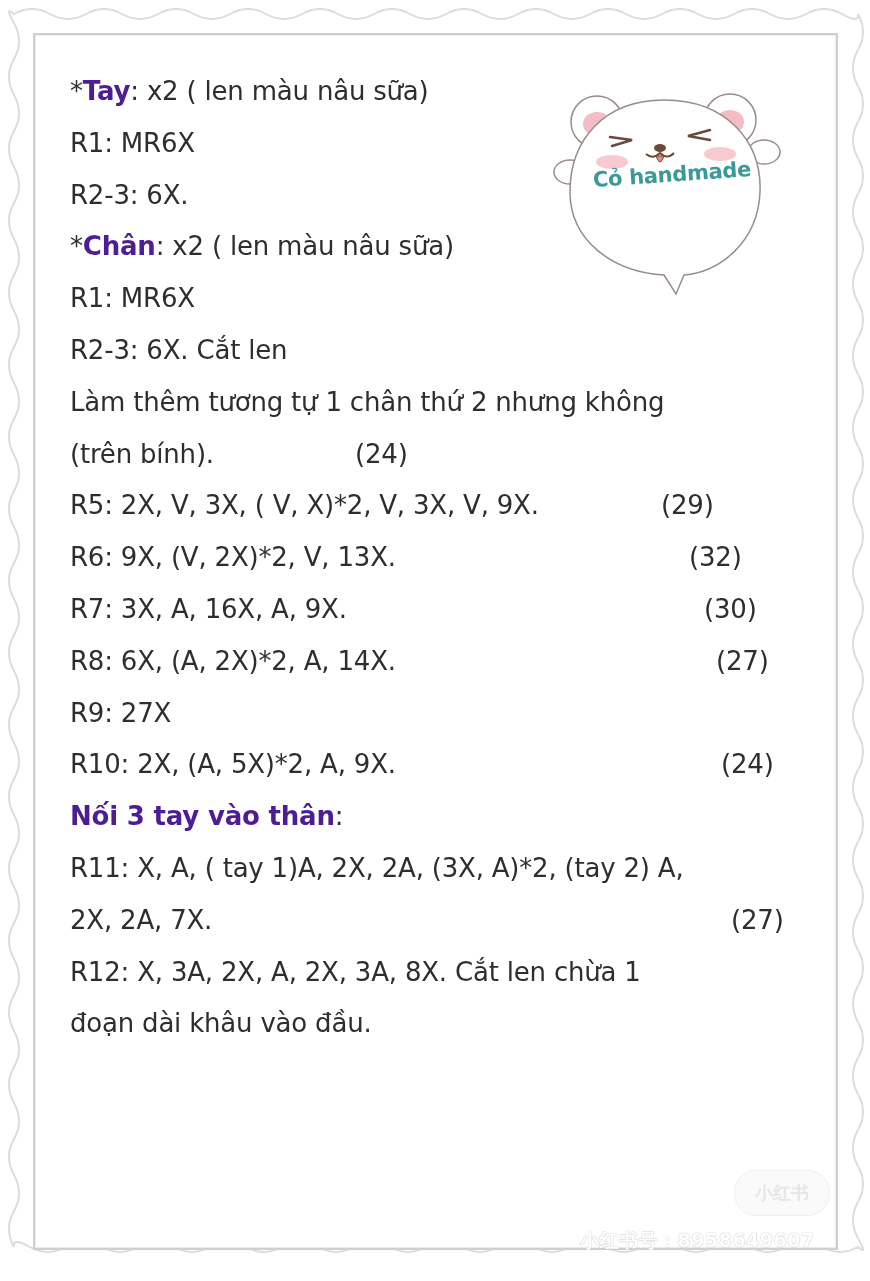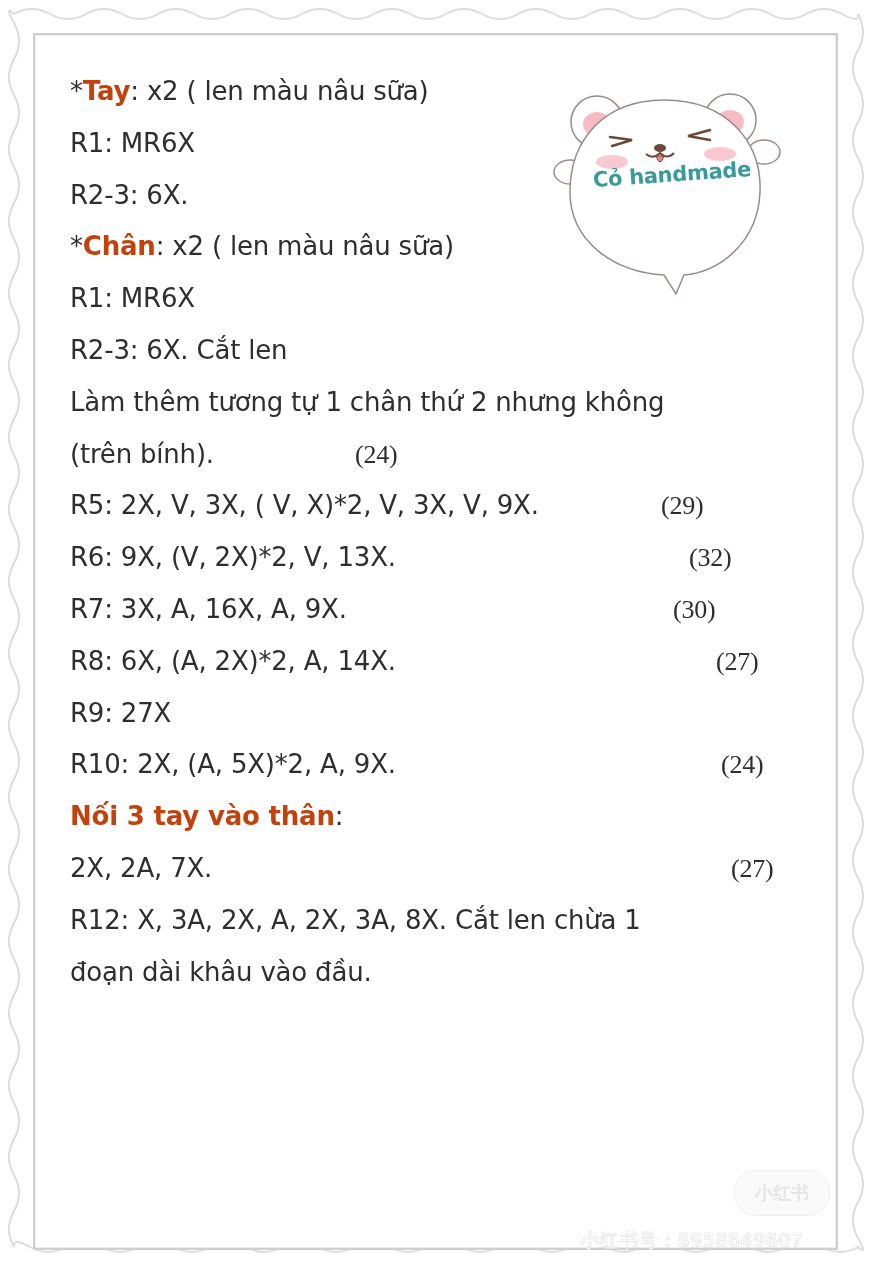--- a/index.html
+++ b/index.html
@@ -19,42 +19,43 @@
     box-shadow: inset 0 0 0 1px #ececec;
     background: #ffffff;
   }
   .content {
     position: absolute; left: 70px; top: 66px; width: 740px;
   }
   .line {
     position: relative; height: 51.8px; line-height: 51.8px;
     font-size: 26px; white-space: nowrap; letter-spacing: -0.2px;
   }
-  .line b { font-weight: bold; color: #c2410c; }
-  .count { position: absolute; top: 0; font-family: Liberation Serif, serif; }
+  .line b { font-weight: bold; color: #4c1d95; }
+  .count { position: absolute; top: 0; }
   .mascot {
     position: absolute; left: 552px; top: 82px; width: 230px; height: 215px;
   }
   .mascot-label {
     position: absolute; left: 593px; top: 168px;
     font-size: 21px; color: #3a9a9a; font-weight: bold;
     transform: rotate(-4deg); transform-origin: left center;
     white-space: nowrap; letter-spacing: -0.3px;
   }
   .wm-pill {
     position: absolute; left: 734px; top: 1170px; width: 94px; height: 44px;
     border-radius: 22px; background: #fafafa; border: 1px solid #f0f0f0;
     color: #e6e6e6; font-size: 18px; text-align: center; line-height: 44px;
     font-weight: bold;
   }
   .wm-id {
     position: absolute; left: 580px; top: 1228px;
     color: #ffffff; font-size: 19px; white-space: nowrap;
     text-shadow: 0 0 1px #bdbdbd, 0 0 1px #bdbdbd;
     letter-spacing: 0.5px;
+    font-weight: bold;
   }
 </style>
 </head>
 <body>
 
 <svg class="wavy-border" viewBox="0 0 870 1281" xmlns="http://www.w3.org/2000/svg">
   <path fill="none" stroke="#dcdcdc" stroke-width="2" d="M14,14
        q18,-10 36,0 t36,0 t36,0 t36,0 t36,0 t36,0 t36,0 t36,0 t36,0 t36,0 t36,0 t36,0 t36,0 t36,0 t36,0 t36,0 t36,0 t36,0 t36,0 t36,0 t36,0 t36,0 t36,0 t16,0
        q10,18 0,36 t0,36 t0,36 t0,36 t0,36 t0,36 t0,36 t0,36 t0,36 t0,36 t0,36 t0,36 t0,36 t0,36 t0,36 t0,36 t0,36 t0,36 t0,36 t0,36 t0,36 t0,36 t0,36 t0,36 t0,36 t0,36 t0,36 t0,36 t0,36 t0,36 t0,36 t0,36 t0,36 t0,36 t0,9
        q-18,10 -36,0 t-36,0 t-36,0 t-36,0 t-36,0 t-36,0 t-36,0 t-36,0 t-36,0 t-36,0 t-36,0 t-36,0 t-36,0 t-36,0 t-36,0 t-36,0 t-36,0 t-36,0 t-36,0 t-36,0 t-36,0 t-36,0 t-36,0 t-16,0
@@ -67,25 +68,26 @@
     <div class="line"><span>*</span><b>Tay</b><span>: x2 ( len màu nâu sữa)</span></div>
     <div class="line"><span>R1: MR6X</span></div>
     <div class="line"><span>R2-3: 6X.</span></div>
     <div class="line"><span>*</span><b>Chân</b><span>: x2 ( len màu nâu sữa)</span></div>
     <div class="line"><span>R1: MR6X</span></div>
     <div class="line"><span>R2-3: 6X. Cắt len</span></div>
     <div class="line"><span>Làm thêm tương tự 1 chân thứ 2 nhưng không</span></div>
     <div class="line"><span>(trên bính).</span><span class="count" style="left: 285px;">(24)</span></div>
     <div class="line"><span>R5: 2X, V, 3X, ( V, X)*2, V, 3X, V, 9X.</span><span class="count" style="left: 591px;">(29)</span></div>
     <div class="line"><span>R6: 9X, (V, 2X)*2, V, 13X.</span><span class="count" style="left: 619px;">(32)</span></div>
-    <div class="line"><span>R7: 3X, A, 16X, A, 9X.</span><span class="count" style="left: 603px;">(30)</span></div>
+    <div class="line"><span>R7: 3X, A, 16X, A, 9X.</span><span class="count" style="left: 634px;">(30)</span></div>
     <div class="line"><span>R8: 6X, (A, 2X)*2, A, 14X.</span><span class="count" style="left: 646px;">(27)</span></div>
     <div class="line"><span>R9:  27X</span></div>
     <div class="line"><span>R10: 2X, (A, 5X)*2, A, 9X.</span><span class="count" style="left: 651px;">(24)</span></div>
     <div class="line"><b>Nối 3 tay vào thân</b><span>:</span></div>
+    <div class="line"><span>R11: X, A, ( tay 1)A, 2X, 2A, (3X, A)*2, (tay 2) A,</span></div>
     <div class="line"><span>2X, 2A, 7X.</span><span class="count" style="left: 661px;">(27)</span></div>
     <div class="line"><span>R12: X, 3A, 2X, A, 2X, 3A, 8X. Cắt len chừa 1</span></div>
     <div class="line"><span>đoạn dài khâu vào đầu.</span></div>
   </div>
 
 <svg class="mascot" viewBox="0 0 230 215" xmlns="http://www.w3.org/2000/svg">
 
   <circle cx="45" cy="40" r="26" fill="#fff" stroke="#9a8b8b" stroke-width="1.5"></circle>
   <ellipse cx="45" cy="42" rx="14" ry="12" fill="#f6bcc6"></ellipse>
   <circle cx="178" cy="38" r="26" fill="#fff" stroke="#9a8b8b" stroke-width="1.5"></circle>

